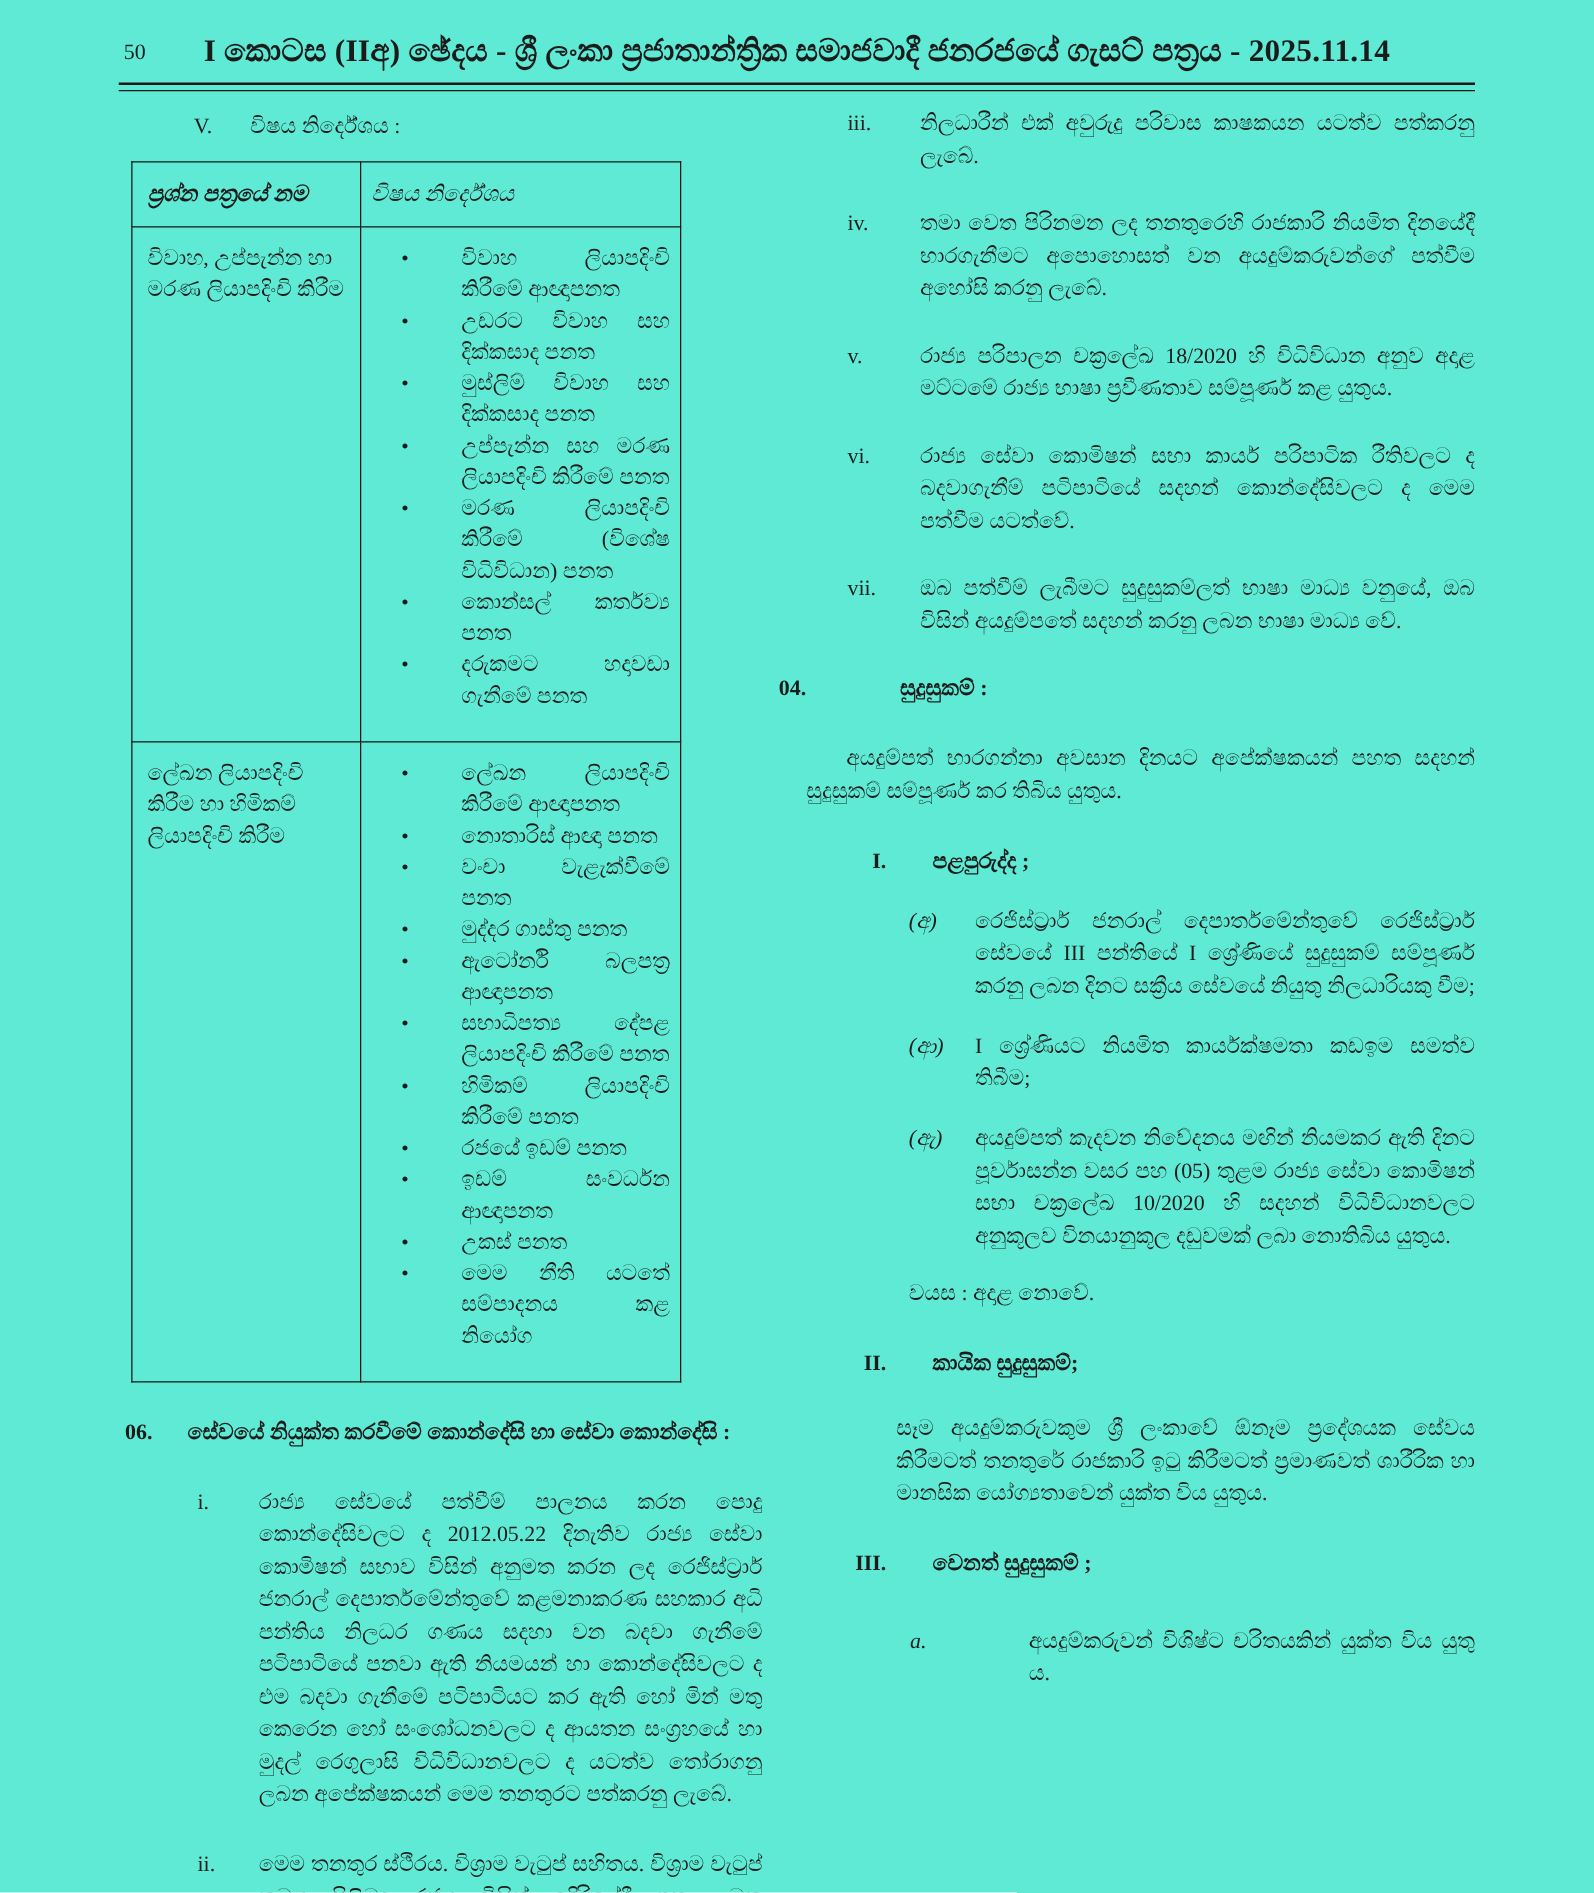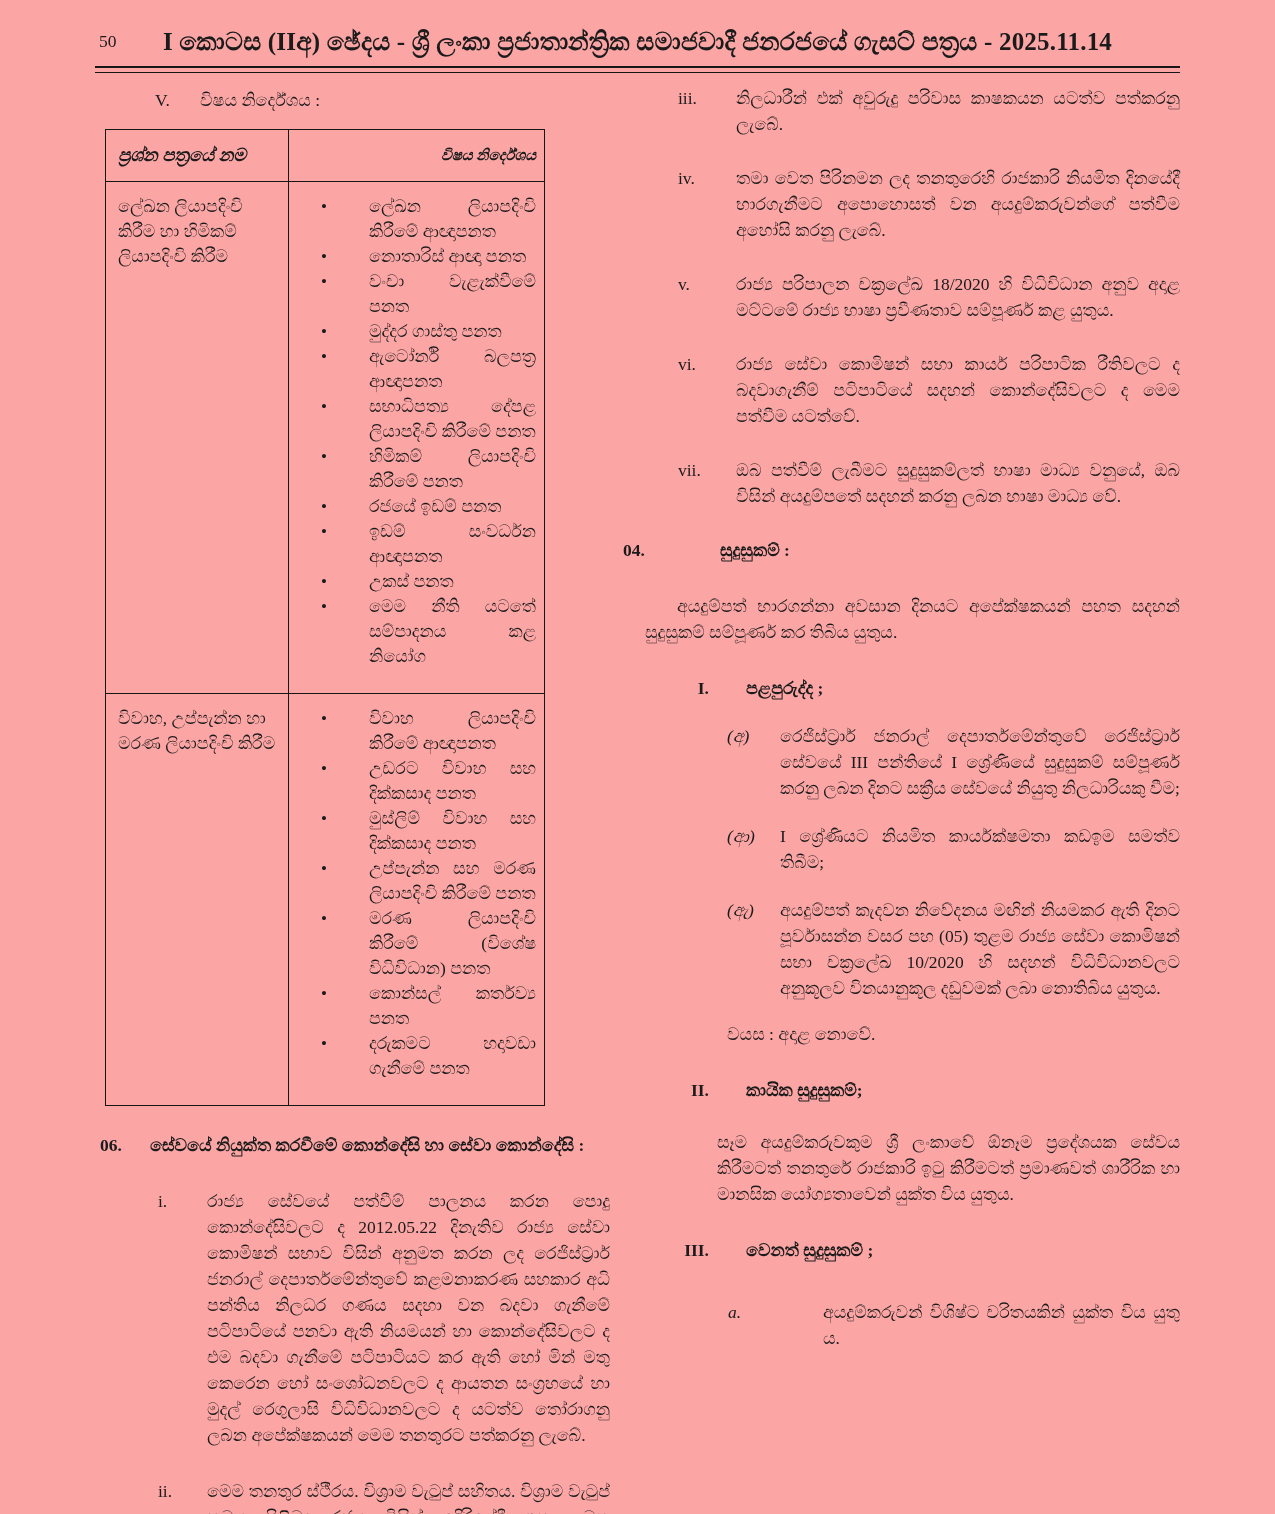--- a/index.html
+++ b/index.html
@@ -7,21 +7,21 @@
     width:1275px;height:1514px;
     font-family:"Liberation Serif","DejaVu Serif",serif;
     color:#1b1b1b;
     -webkit-font-smoothing:antialiased;
   }
   .page{
     box-sizing:border-box;
     width:1275px;height:1514px;
     padding:26px 95px 0 95px;
     overflow:hidden;
-    background:#fca5a5;
+    background:#5eead4;
   }
   
   .page-header{position:relative;height:34px;margin-bottom:6px;}
   .page-num{position:absolute;left:4px;top:2px;font-size:19px;}
   .header-title{
     text-align:center;font-weight:bold;font-size:25px;letter-spacing:.2px;
     padding:2px 30px 0 30px;
   }
   .rule{height:4px;border-top:2.5px solid #161616;border-bottom:1.2px solid #161616;margin-bottom:12px;}
 
@@ -46,21 +46,21 @@
 
   table.syllabus{
     border-collapse:collapse;margin-left:10px;width:440px;
     font-size:17.5px;line-height:25px;
   }
   table.syllabus th,table.syllabus td{
     border:1.6px solid #161616;vertical-align:top;
   }
   th.c1,td.c1{width:160px;}
   th.c1{font-style:italic;font-weight:600;text-align:left;padding:13px 8px 13px 12px;font-size:18px;}
-  th.c2{font-style:italic;font-weight:700;text-align:right;padding:13px 8px;font-size:15px;}
+  th.c2{font-style:italic;font-weight:400;text-align:left;padding:13px 8px;font-size:18px;}
   td.c1{padding:12px 10px 24px 12px;}
   td.c2{padding:12px 8px 24px 0;}
   ul.blist{list-style:none;margin:0;padding:0;}
   ul.blist li{position:relative;padding-left:80px;text-align:justify;}
   ul.blist li::before{content:"\2022";position:absolute;left:32px;top:0;font-size:17px;}
 
   .sec-heading{margin-top:26px;}
   .sec03 .lbl{width:55px;padding-left:5px;box-sizing:border-box;}
   .item-l{margin-top:30px;padding-left:63px;}
   .item-l .lbl{width:49px;}
@@ -103,52 +103,52 @@
       </div>
 
       <table class="syllabus">
         <thead>
           <tr>
             <th class="c1">ප්‍රශ්න පත්‍රයේ නම</th>
             <th class="c2">විෂය නිර්දේශය</th>
           </tr>
         </thead>
         <tbody>
+          <tr>
+            <td class="c1">විවාහ, උප්පැන්න හා මරණ ලියාපදිංචි කිරීම</td>
+            <td class="c2">
+              <ul class="blist">
+                <li>විවාහ ලියාපදිංචි කිරීමේ ආඥාපනත</li>
+                <li>උඩරට විවාහ සහ දික්කසාද පනත</li>
+                <li>මුස්ලිම් විවාහ සහ දික්කසාද පනත</li>
+                <li>උප්පැන්න සහ මරණ ලියාපදිංචි කිරීමේ පනත</li>
+                <li>මරණ ලියාපදිංචි කිරීමේ (විශේෂ විධිවිධාන) පනත</li>
+                <li>කොන්සල් කර්තව්‍ය පනත</li>
+                <li>දරුකමට හදාවඩා ගැනීමේ පනත</li>
+              </ul>
+            </td>
+          </tr>
           <tr>
             <td class="c1">ලේඛන ලියාපදිංචි කිරීම හා හිමිකම් ලියාපදිංචි කිරීම</td>
             <td class="c2">
               <ul class="blist">
                 <li>ලේඛන ලියාපදිංචි කිරීමේ ආඥාපනත</li>
                 <li>නොතාරිස් ආඥා පනත</li>
                 <li>වංචා වැළැක්වීමේ පනත</li>
                 <li>මුද්දර ගාස්තු පනත</li>
                 <li>ඇටෝර්නි බලපත්‍ර ආඥාපනත</li>
                 <li>සභාධිපත්‍ය දේපළ ලියාපදිංචි කිරීමේ පනත</li>
                 <li>හිමිකම් ලියාපදිංචි කිරීමේ පනත</li>
                 <li>රජයේ ඉඩම් පනත</li>
                 <li>ඉඩම් සංවර්ධන ආඥාපනත</li>
                 <li>උකස් පනත</li>
                 <li>මෙම නීති යටතේ සම්පාදනය කළ නියෝග</li>
               </ul>
             </td>
           </tr>
-          <tr>
-            <td class="c1">විවාහ, උප්පැන්න හා මරණ ලියාපදිංචි කිරීම</td>
-            <td class="c2">
-              <ul class="blist">
-                <li>විවාහ ලියාපදිංචි කිරීමේ ආඥාපනත</li>
-                <li>උඩරට විවාහ සහ දික්කසාද පනත</li>
-                <li>මුස්ලිම් විවාහ සහ දික්කසාද පනත</li>
-                <li>උප්පැන්න සහ මරණ ලියාපදිංචි කිරීමේ පනත</li>
-                <li>මරණ ලියාපදිංචි කිරීමේ (විශේෂ විධිවිධාන) පනත</li>
-                <li>කොන්සල් කර්තව්‍ය පනත</li>
-                <li>දරුකමට හදාවඩා ගැනීමේ පනත</li>
-              </ul>
-            </td>
-          </tr>
         </tbody>
       </table>
 
       <div class="hang sec-heading sec03 just">
         <span class="lbl bold">06.</span>
         <span class="txt bold">සේවයේ නියුක්ත කරවීමේ කොන්දේසි හා සේවා කොන්දේසි :</span>
       </div>
 
       <div class="hang item-l">
         <span class="lbl">i.</span>

